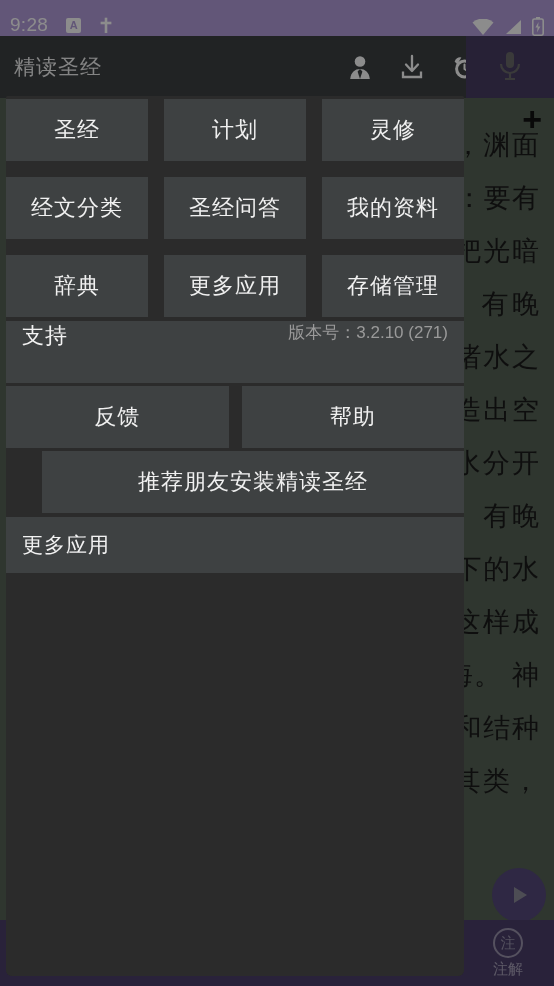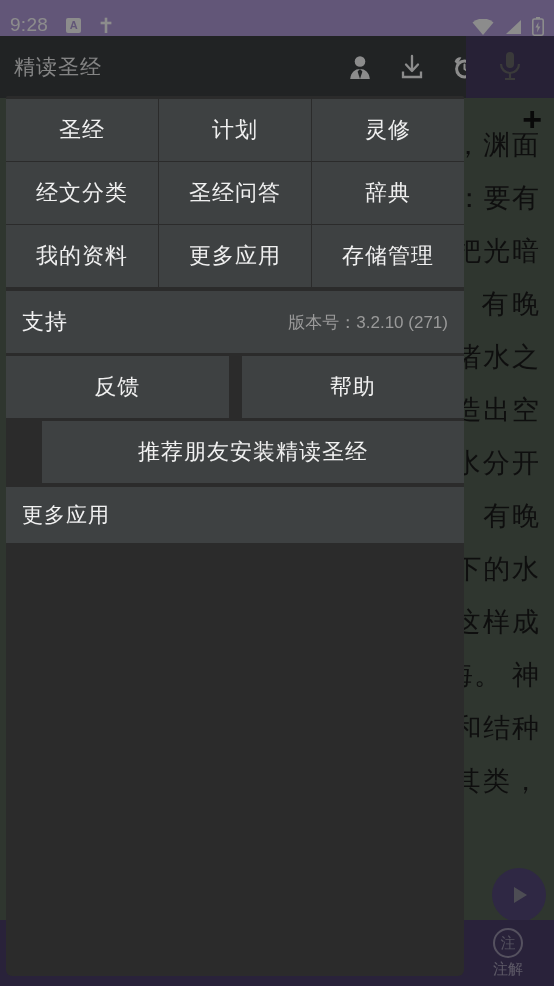--- a/index.html
+++ b/index.html
@@ -74,29 +74,29 @@
   .bb-label { font-size:15px; color:#aba4bb; }
 
   
   #scrim { position:absolute; inset:0; background:rgba(0,0,0,0.45); }
 
   
   #drawer {
     position:absolute; left:6px; top:96px; width:458px; height:880px;
     background:#2b2b2b; border-radius:2px 2px 6px 6px; overflow:hidden;
   }
-  .tile-grid { display:grid; grid-template-columns:1fr 1fr 1fr; gap:1px; padding:3px 0 0 0; background:#2b2b2b; }
+  .tile-grid { display:grid; grid-template-columns:1fr 1fr 1fr; gap:16px; padding:3px 0 0 0; background:#2b2b2b; }
   .tile {
     background:#3e4142; height:62px;
     display:flex; align-items:center; justify-content:center;
     color:#f0f0f0; font-size:22px; letter-spacing:1px;
   }
   .section-head {
     height:62px; background:#3e4142; margin-top:4px;
-    display:flex; align-items:center; padding:0 16px;
+    display:flex; padding:0 16px;
   }
   .section-head .title { color:#f2f2f2; font-size:22px; letter-spacing:1px; }
   .section-head .meta { margin-left:auto; color:#9a9a9a; font-size:17px; }
   .two-col { display:grid; grid-template-columns:1fr 1fr; gap:13px; margin-top:3px; }
   .wide-row { margin-top:3px;padding-left:36px; }
   .row-btn {
     background:#3e4142; height:62px;
     display:flex; align-items:center; justify-content:center;
     color:#f0f0f0; font-size:22px; letter-spacing:1px;
   }
@@ -208,22 +208,22 @@
 <div id="scrim"></div>
 
 <div id="drawer">
 
   <div class="tile-grid">
     <div class="tile">圣经</div>
     <div class="tile">计划</div>
     <div class="tile">灵修</div>
     <div class="tile">经文分类</div>
     <div class="tile">圣经问答</div>
+    <div class="tile">我的资料</div>
     <div class="tile">辞典</div>
-    <div class="tile">我的资料</div>
     <div class="tile">更多应用</div>
     <div class="tile">存储管理</div>
   </div>
 
   <div class="section-head">
     <div class="title">支持</div>
     <div class="meta">版本号：3.2.10 (271)</div>
   </div>
 
   <div class="two-col">

